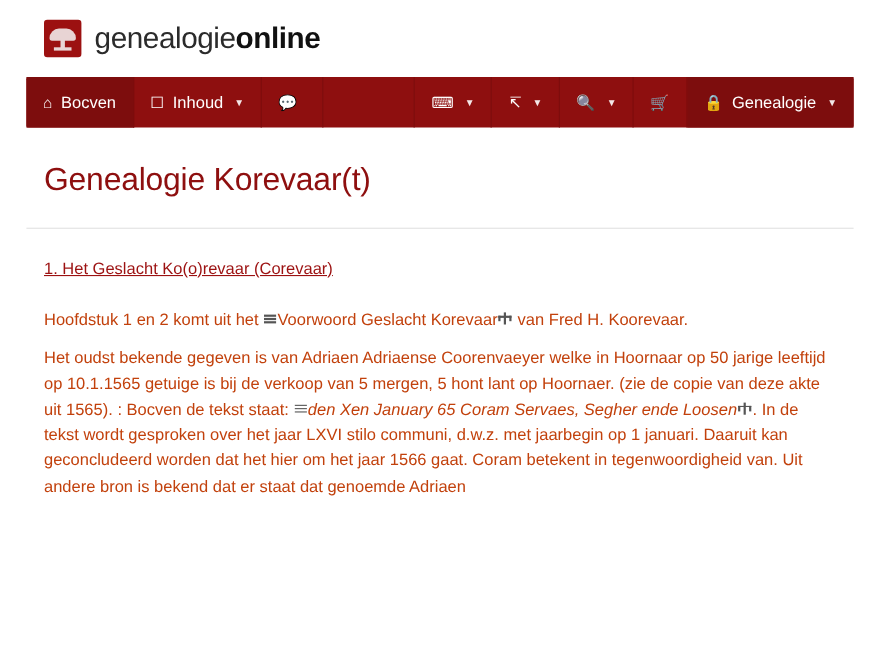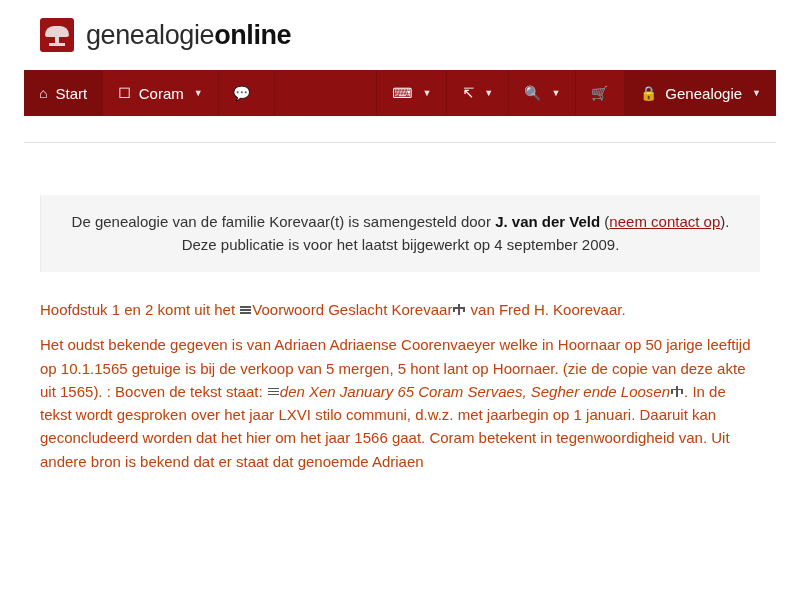--- a/index.html
+++ b/index.html
@@ -220,26 +220,26 @@
     </div>
     <div class="brandtext">
       <span>genealogie</span><span class="bold">online</span>
     </div>
   </div>
 
   <div class="navbar">
 
     <div class="nav-item start">
       <span class="gly">⌂</span>
-      <span>Start</span>
+      <span>Bocven</span>
     </div>
 
     <div class="nav-item plain">
       <span class="gly">☐</span>
-      <span>Coram</span>
+      <span>Inhoud</span>
       <span class="caret">▼</span>
     </div>
 
     <div class="nav-item plain">
       <span class="gly">💬</span>
       <span></span>
     </div>
 
     <div class="nav-spacer"></div>
 
@@ -264,26 +264,25 @@
 
     <div class="nav-item login">
       <span class="gly">🔒</span>
       <span>Genealogie</span>
       <span class="caret">▼</span>
     </div>
   </div>
 
   <div class="content">
 
+    <h1 class="title">Genealogie Korevaar(t)</h1>
     <hr class="rule">
 
-    <div class="infobox">
-      <span>De genealogie van de familie Korevaar(t) is samengesteld door </span><b>J. van der Veld</b><span> (</span><a href="#" class="link">neem contact op</a><span>). Deze publicatie is voor het laatst bijgewerkt op 4 september 2009.</span>
-    </div>
-
+
+    <a href="#" class="chapter-link">1. Het Geslacht Ko(o)revaar (Corevaar)</a>
 
     <div class="body-text">
       <span>Hoofdstuk 1 en 2 komt uit het </span><span class="tinyicon"><span class="l"></span><span class="l"></span><span class="l"></span></span><span>Voorwoord Geslacht Korevaar</span><span class="treeicon"><span class="tk v1"></span><span class="tk h1"></span><span class="tk v2"></span><span class="tk v3"></span></span><span> van Fred H. Koorevaar.</span>
     </div>
 
     <div class="body-text p2">
       <span>Het oudst bekende gegeven is van </span><b>Adriaen Adriaense Coorenvaeyer</b><span> welke in Hoornaar op 50 jarige leeftijd op 10.1.1565 getuige is bij de verkoop van 5 mergen, 5 hont lant op Hoornaer. (zie de copie van deze akte uit 1565). : Bocven de tekst staat: </span><span class="tinyicon"><span class="l"></span><span class="l"></span><span class="l"></span></span><i>den Xen January 65 Coram Servaes, Segher ende Loosen</i><span class="treeicon"><span class="tk v1"></span><span class="tk h1"></span><span class="tk v2"></span><span class="tk v3"></span></span><span>. In de tekst wordt gesproken over het jaar LXVI stilo communi, d.w.z. met jaarbegin op 1 januari. Daaruit kan geconcludeerd worden dat het hier om het jaar 1566 gaat. Coram betekent in tegenwoordigheid van. Uit andere bron is bekend dat er staat dat genoemde Adriaen</span>
     </div>
 
   </div>

